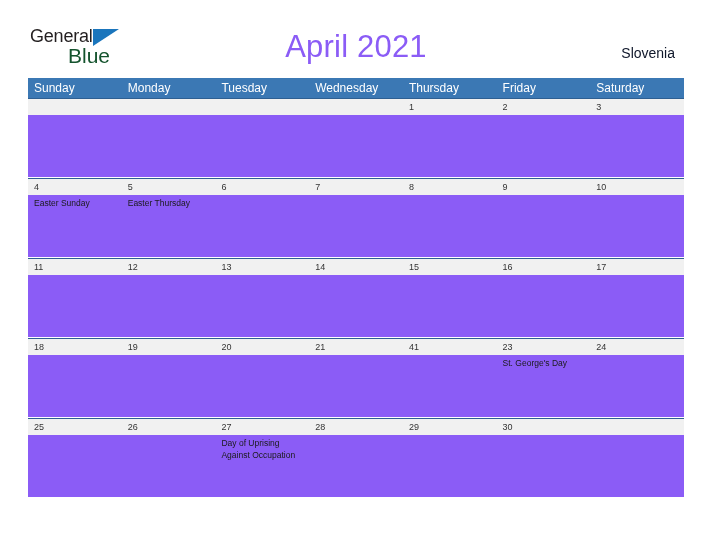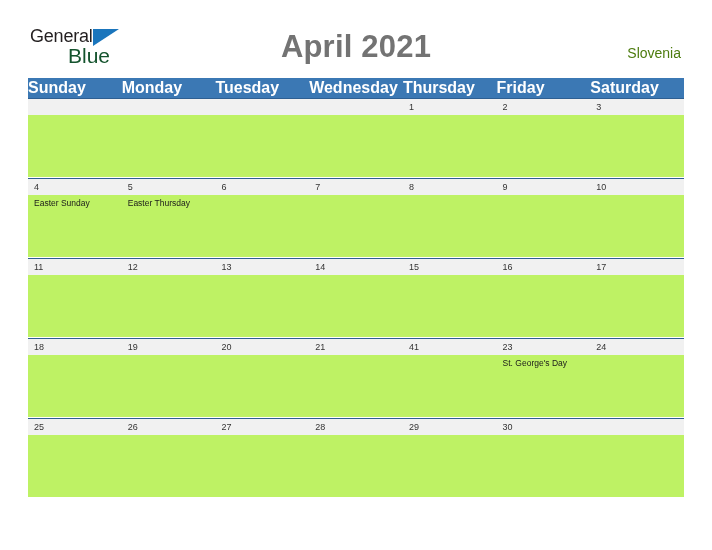--- a/index.html
+++ b/index.html
@@ -57,77 +57,77 @@
     white-space: nowrap;
   }
 
   .title {
     position: absolute;
     left: 0;
     right: 0;
     top: 29px;
     text-align: center;
     font-size: 31px;
-    color: #737373;
-    font-weight: bold;
+    color: #8b5cf6;
+    font-weight: normal;
     margin: 0;
     letter-spacing: 0.2px;
   }
 
   .region {
     position: absolute;
-    right: 31px;
+    right: 37px;
     top: 45px;
     font-size: 14px;
-    color: #4d7c0f;
+    color: #0f172a;
     white-space: nowrap;
   }
 
   
   .calendar {
     position: absolute;
     left: 28px;
     top: 78px;
     width: 656px;
   }
 
   .weekday-row {
     display: flex;
     background: #3b78b4;
     height: 20px;
   }
   .weekday-cell {
     flex: 1 1 0;
     color: #ffffff;
-    font-size: 16px;
+    font-size: 12px;
     line-height: 20px;
+    padding-left: 6px;
     box-sizing: border-box;
     white-space: nowrap;
     overflow: hidden;
-    font-weight: bold;
   }
 
   .week-row {
     border-top: 1.5px solid #2e5f92;
     height: 80px;
     box-sizing: border-box;
     position: relative;
   }
   .week-row:first-of-type {
     border-top: 1px solid #2e5f92;
   }
   .week-row .date-band {
     display: flex;
     height: 16px;
     background: #f1f1f1;
   }
   .week-row .event-band {
     display: flex;
     height: 62px;
-    background: #bef264;
+    background: #8b5cf6;
   }
   .date-cell {
     flex: 1 1 0;
     font-size: 9px;
     color: #333333;
     line-height: 16px;
     padding-left: 6px;
     box-sizing: border-box;
   }
   .event-cell {
@@ -323,20 +323,24 @@
       <div class="date-cell"></div>
     </div>
     <div class="event-band">
       <div class="event-cell">
           <span class="event-text"></span>
         </div>
       <div class="event-cell">
           <span class="event-text"></span>
         </div>
       <div class="event-cell">
+          <span class="event-text">Day of Uprising
+Against Occupation</span>
+        </div>
+      <div class="event-cell">
           <span class="event-text"></span>
         </div>
       <div class="event-cell">
           <span class="event-text"></span>
         </div>
       <div class="event-cell">
           <span class="event-text"></span>
         </div>
       <div class="event-cell">
           <span class="event-text"></span>

